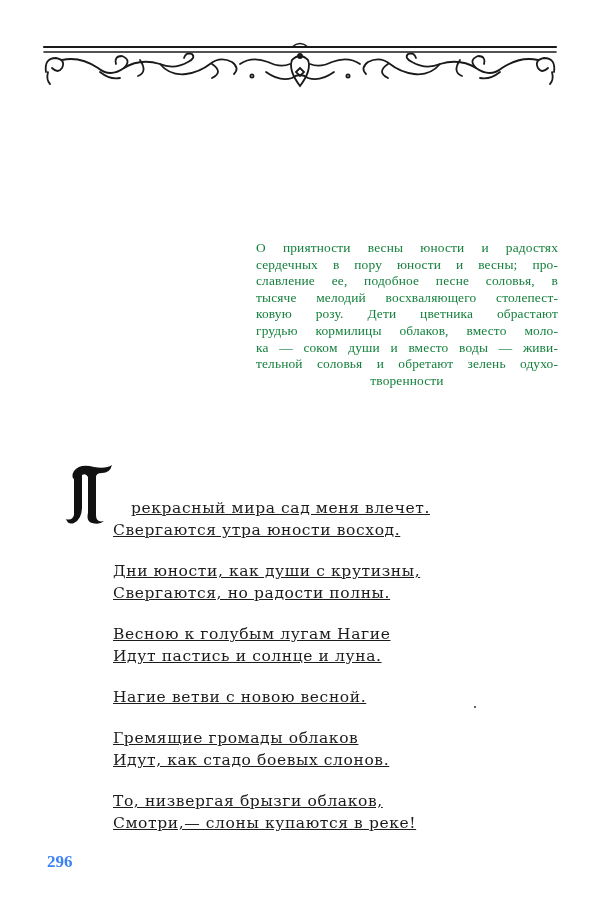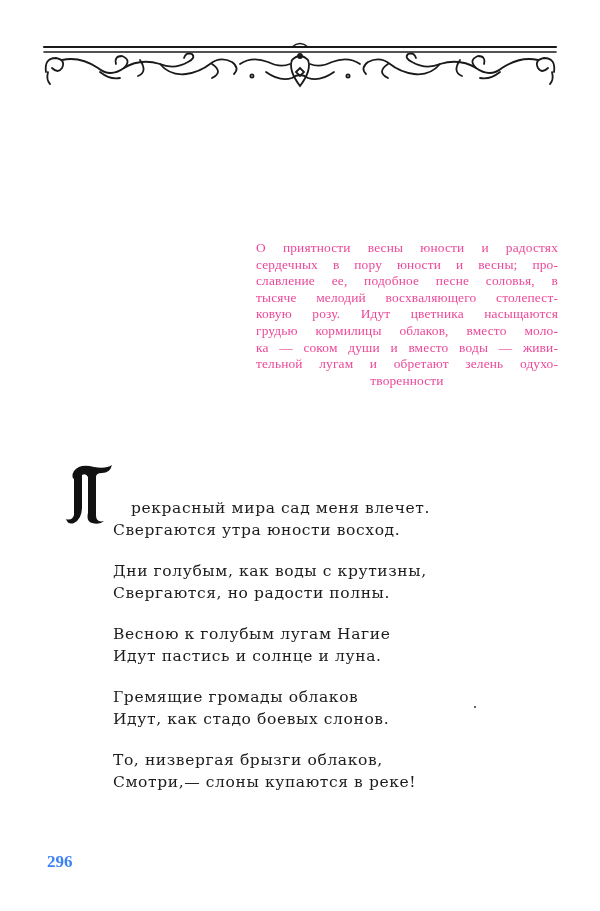--- a/index.html
+++ b/index.html
@@ -1,27 +1,27 @@
 <!DOCTYPE html>
 <html><head>
 <meta charset="utf-8">
 <style>
   html, body { margin: 0; padding: 0; background: #ffffff; }
   body { width: 600px; height: 911px; position: relative; overflow: hidden;
          font-family: "DejaVu Serif", "Liberation Serif", serif; color: #1a1a1a; }
   .ornament { position: absolute; left: 40px; top: 42px; width: 520px; height: 50px; }
   .summary { position: absolute; left: 256px; top: 240px; width: 302px;
              font-family: "Liberation Serif", serif; font-size: 13.4px; line-height: 16.6px;
-             text-align: justify; color: #ec4899; letter-spacing: 0.15px; }
+             text-align: justify; color: #15803d; letter-spacing: 0.15px; }
   .summary .ln { display: block; text-align: justify; text-align-last: justify; white-space: nowrap; }
   .summary .ln.last { text-align-last: center; }
   .poem { position: absolute; left: 113px; top: 497px; font-family: "DejaVu Serif", serif;
           font-size: 15.5px; color: #1c1c1c; letter-spacing: 0.6px; }
   .stanza { margin-bottom: 19px; }
-  .vline { display: block; height: 22px; line-height: 22px; white-space: nowrap; }
+  .vline { display: block; height: 22px; line-height: 22px; white-space: nowrap; text-decoration: underline; }
   .dropcap { position: absolute; left: 66px; top: 463px; width: 48px; height: 62px; }
   .first-line { padding-left: 18px; }
   .page-number { position: absolute; left: 47px; top: 852px; font-family: "Liberation Serif", serif;
                  font-weight: bold; font-size: 17px; color: #3b82f6; }
   .speck { position: absolute; left: 474px; top: 706px; width: 2px; height: 2px; background: #333; border-radius: 1px; }
 </style>
 </head>
 <body>
 
 <svg class="ornament" viewBox="0 0 520 50" xmlns="http://www.w3.org/2000/svg">
@@ -63,48 +63,49 @@
       <path d="M172 22 Q184 30 172 36"></path>
     </g>
   </g>
 </svg>
 
 <div class="summary">
   <span class="ln">О приятности весны юности и радостях</span>
   <span class="ln">сердечных в пору юности и весны; про-</span>
   <span class="ln">славление ее, подобное песне соловья, в</span>
   <span class="ln">тысяче мелодий восхваляющего столепест-</span>
-  <span class="ln">ковую розу. Идут цветника насыщаются</span>
+  <span class="ln">ковую розу. Дети цветника обрастают</span>
   <span class="ln">грудью кормилицы облаков, вместо моло-</span>
   <span class="ln">ка — соком души и вместо воды — живи-</span>
-  <span class="ln">тельной лугам и обретают зелень одухо-</span>
+  <span class="ln">тельной соловья и обретают зелень одухо-</span>
   <span class="ln last">творенности</span>
 </div>
 
 <svg class="dropcap" viewBox="0 0 48 62" xmlns="http://www.w3.org/2000/svg">
   <g fill="#111">
     <path d="M8 8 Q14 0 28 4 Q40 6 46 2 Q44 10 36 10 Q30 10 30 14 L30 52 Q30 60 38 58 Q34 62 26 60 Q20 58 22 50 L22 14 Q20 10 16 12 L16 44 Q16 56 8 60 Q2 62 0 56 Q6 58 8 52 Z"></path>
     <path d="M8 8 Q4 14 10 18 L10 14 Z"></path>
   </g>
 </svg>
 
 <div class="poem">
   <div class="stanza">
     <span class="vline first-line">рекрасный мира сад меня влечет.</span>
     <span class="vline">Свергаются утра юности восход.</span>
   </div>
   <div class="stanza">
-    <span class="vline">Дни голубым, как воды с крутизны,</span>
+    <span class="vline">Дни юности, как души с крутизны,</span>
     <span class="vline">Свергаются, но радости полны.</span>
   </div>
   <div class="stanza">
     <span class="vline">Весною к голубым лугам Нагие</span>
     <span class="vline">Идут пастись и солнце и луна.</span>
   </div>
   <div class="stanza">
+    <span class="vline">Нагие ветви с новою весной.</span>
   </div>
   <div class="stanza">
     <span class="vline">Гремящие громады облаков</span>
     <span class="vline">Идут, как стадо боевых слонов.</span>
   </div>
   <div class="stanza">
     <span class="vline">То, низвергая брызги облаков,</span>
     <span class="vline">Смотри,— слоны купаются в реке!</span>
   </div>
 </div>

